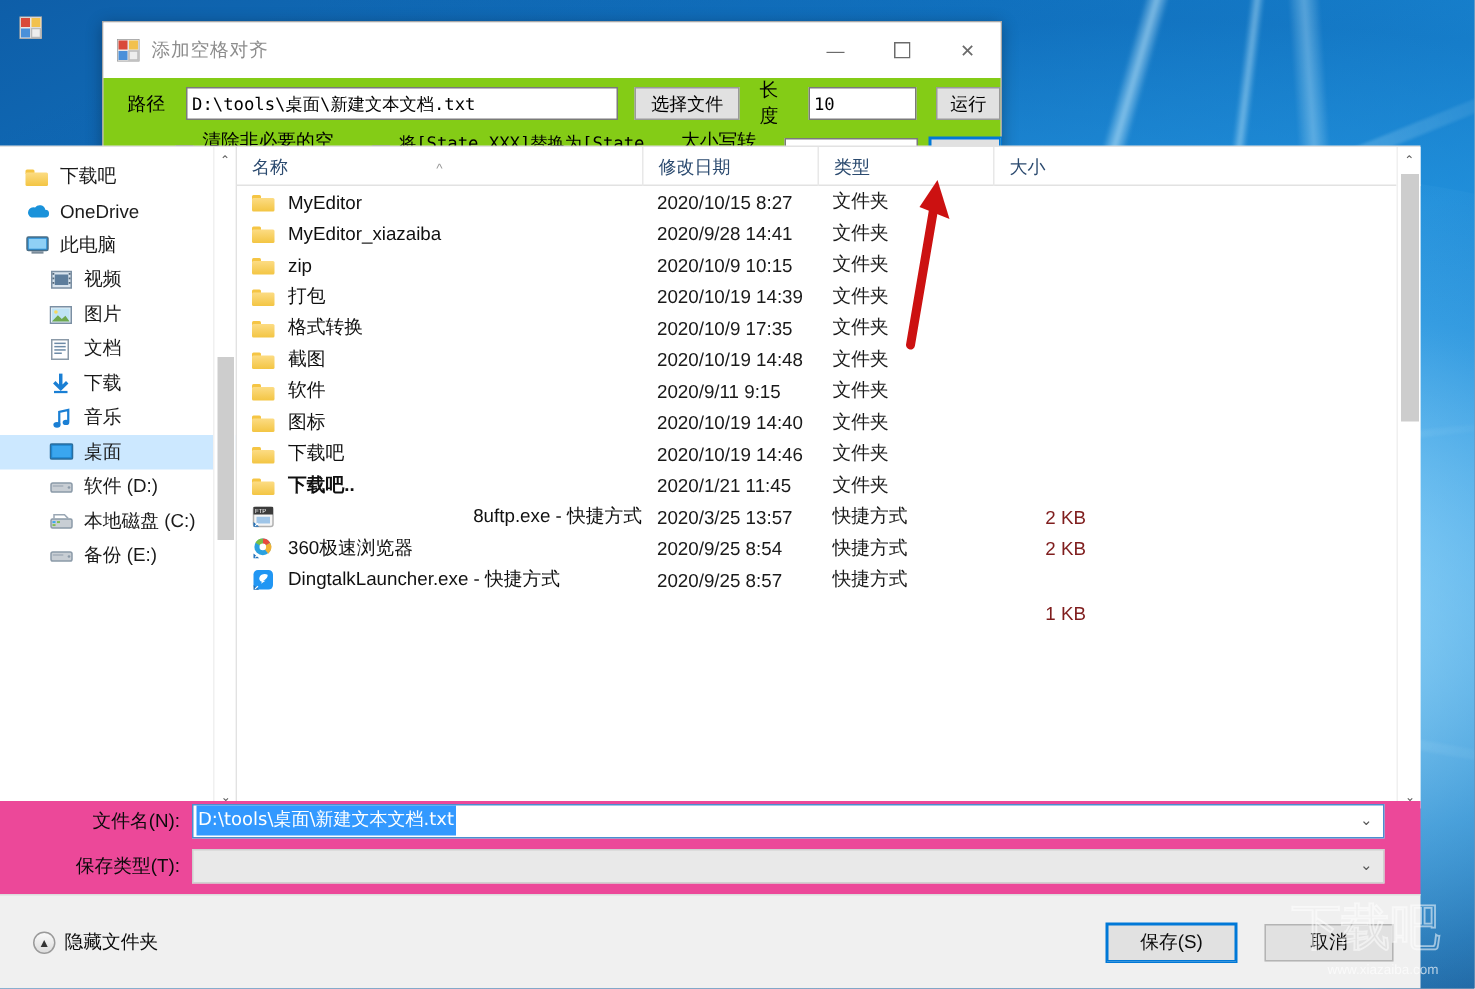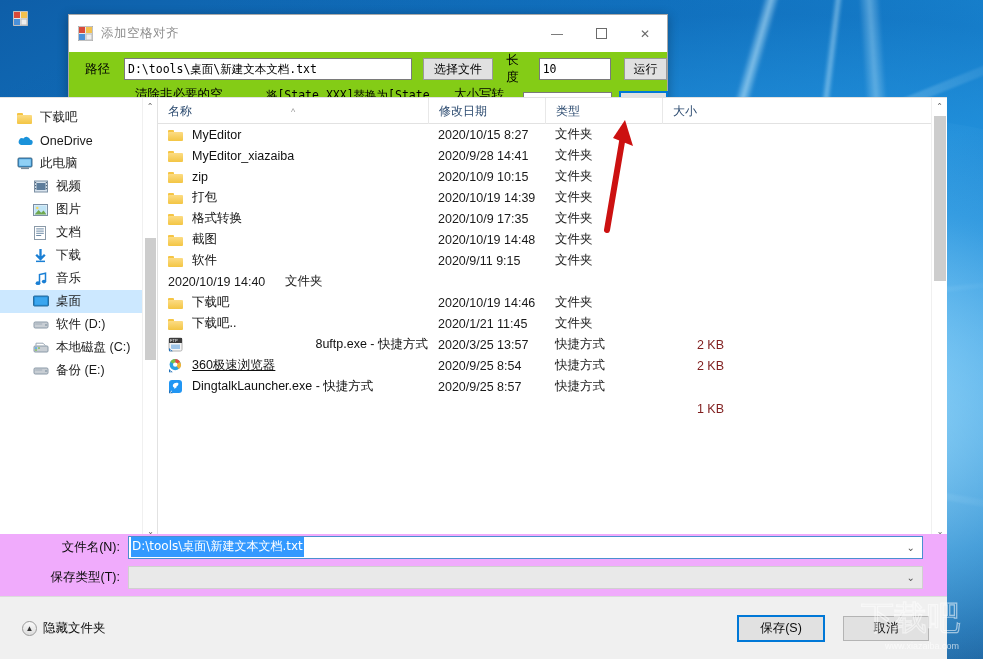--- a/index.html
+++ b/index.html
@@ -95,21 +95,21 @@
   .fdate, .ftype { color:#1a1a1a; padding-left:10px; }
   .fsize { text-align:right; padding-right:18px; color:#7f1d1d; }
   #list-scroll { position:absolute; right:0; top:0; width:16px; height:100%; background:#fff; border-left:1px solid #f0f0f0; }
   
   .folder { width:15px; height:12px; position:relative; }
   .folder:before { content:""; position:absolute; left:0; top:1px; width:6px; height:3px;
     background:#f5c544; border-radius:1px 1px 0 0; }
   .folder:after { content:""; position:absolute; left:0; top:3px; width:15px; height:9px;
     background:linear-gradient(180deg,#fcdc84,#f3c543); border-radius:1px; }
   
-  #sa-form { position:absolute; left:0; bottom:63px; width:947px; height:62px; background:#f0abfc; }
+  #sa-form { position:absolute; left:0; bottom:63px; width:947px; height:62px; background:#ec4899; }
   .formrow { display:flex; align-items:center; height:26px; margin-bottom:4px; padding:0 24px 0 0; }
   .formrow .fl { width:128px; text-align:right; padding-right:8px; font-size:12.5px; color:#0b0b0b; }
   .fcombo { flex:1; height:23px; border:1px solid #9fb9d4; background:#fff; display:flex; align-items:center;
     padding:0 2px 0 2px; position:relative; }
   .fcombo.blue { border:1px solid #4a8fd0; }
   .fcombo.disabled { background:#e9e9e9; border:1px solid #d0d0d0; }
   .selected-text { background:#3399ff; color:#fff; font-size:12px; padding:1px 1px 2px 1px;
     font-family:"DejaVu Sans","Liberation Sans",sans-serif; }
   .fcombo .car { position:absolute; right:7px; color:#555; font-size:10px; }
   #sa-footer { position:absolute; left:0; bottom:0; width:947px; height:63px; background:#f0f0f0;
@@ -495,37 +495,43 @@
               <span class="ic">
                 <span class="folder" style="display: inline-flex; align-items: center;"></span>
               </span>
               <span>软件</span>
             </div>
             <div class="fdate" style="width: 117px;">2020/9/11 9:15</div>
             <div class="ftype" style="width: 117px;">文件夹</div>
             <div class="fsize" style="width: 80px;"></div>
           </div>
           <div class="frow">
+            <div class="fname" style="width: 270px;">
+              <span class="ic">
+                <span class="folder" style="display: inline-flex; align-items: center;"></span>
+              </span>
+              <span>图标</span>
+            </div>
             <div class="fdate" style="width: 117px;">2020/10/19 14:40</div>
             <div class="ftype" style="width: 117px;">文件夹</div>
             <div class="fsize" style="width: 80px;"></div>
           </div>
           <div class="frow">
             <div class="fname" style="width: 270px;">
               <span class="ic">
                 <span class="folder" style="display: inline-flex; align-items: center;"></span>
               </span>
               <span>下载吧</span>
             </div>
             <div class="fdate" style="width: 117px;">2020/10/19 14:46</div>
             <div class="ftype" style="width: 117px;">文件夹</div>
             <div class="fsize" style="width: 80px;"></div>
           </div>
           <div class="frow">
-            <div class="fname" style="width: 270px;">
+            <div class="fname" style="width: 270px; font-weight: bold;">
               <span class="ic">
                 <span class="folder" style="display: inline-flex; align-items: center;"></span>
               </span>
               <span>下载吧..</span>
             </div>
             <div class="fdate" style="width: 117px;">2020/1/21 11:45</div>
             <div class="ftype" style="width: 117px;">文件夹</div>
             <div class="fsize" style="width: 80px;"></div>
           </div>
           <div class="frow">
@@ -542,21 +548,21 @@
                   </svg>
                 </span>
               </span>
               <span>8uftp.exe - 快捷方式</span>
             </div>
             <div class="fdate" style="width: 117px;">2020/3/25 13:57</div>
             <div class="ftype" style="width: 117px;">快捷方式</div>
             <div class="fsize" style="width: 80px;">2 KB</div>
           </div>
           <div class="frow">
-            <div class="fname" style="width: 270px; text-decoration: underline;">
+            <div class="fname" style="width: 270px;">
               <span class="ic">
                 <span style="display: inline-flex; align-items: center;">
                   <svg width="15" height="15" viewBox="0 0 15 15">
                     <circle cx="7.2" cy="6.6" r="5.6" fill="#2aa1e0"></circle>
                     <path d="M7.2 1a5.6 5.6 0 0 1 4.9 2.9L7.2 6.6z" fill="#e94b3c"></path>
                     <path d="M12.1 3.9a5.6 5.6 0 0 1-1.2 7.2L7.2 6.6z" fill="#f2b233"></path>
                     <path d="M2.3 3.9a5.6 5.6 0 0 1 4.9-2.9L7.2 6.6z" fill="#7bc043"></path>
                     <circle cx="7.2" cy="6.6" r="2.2" fill="#fff"></circle>
                     <path d="M1 11 l3.8 3.2 h-3.8z" fill="#1f6fb8"></path>
                     <path d="M2 13.6l2-1.8" stroke="#fff" stroke-width="0.8"></path>

